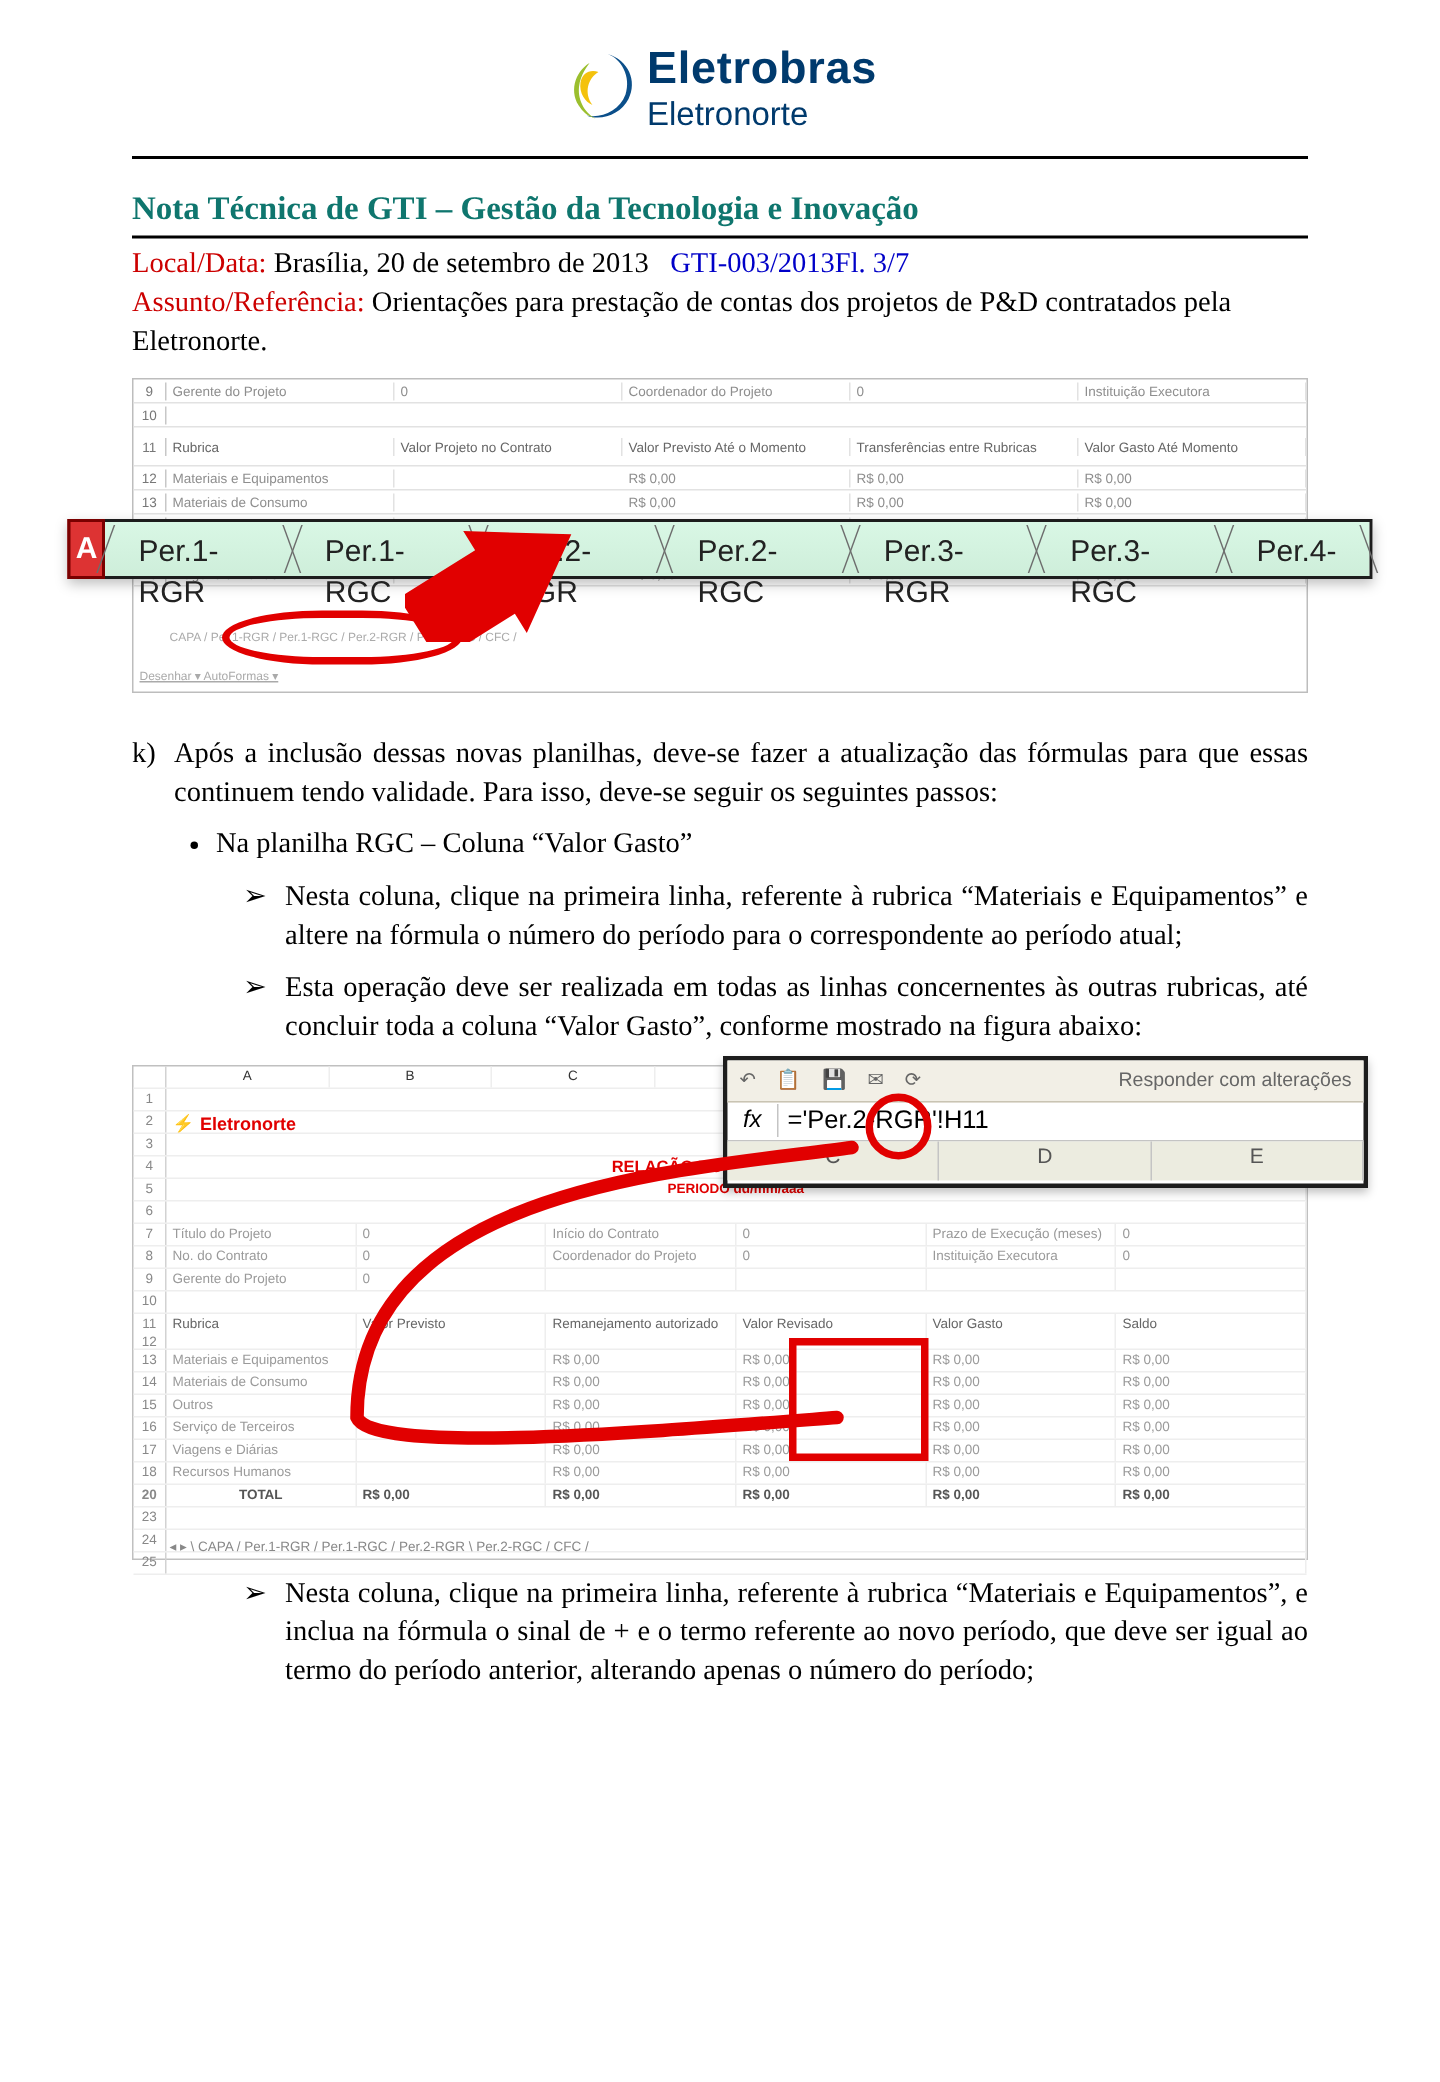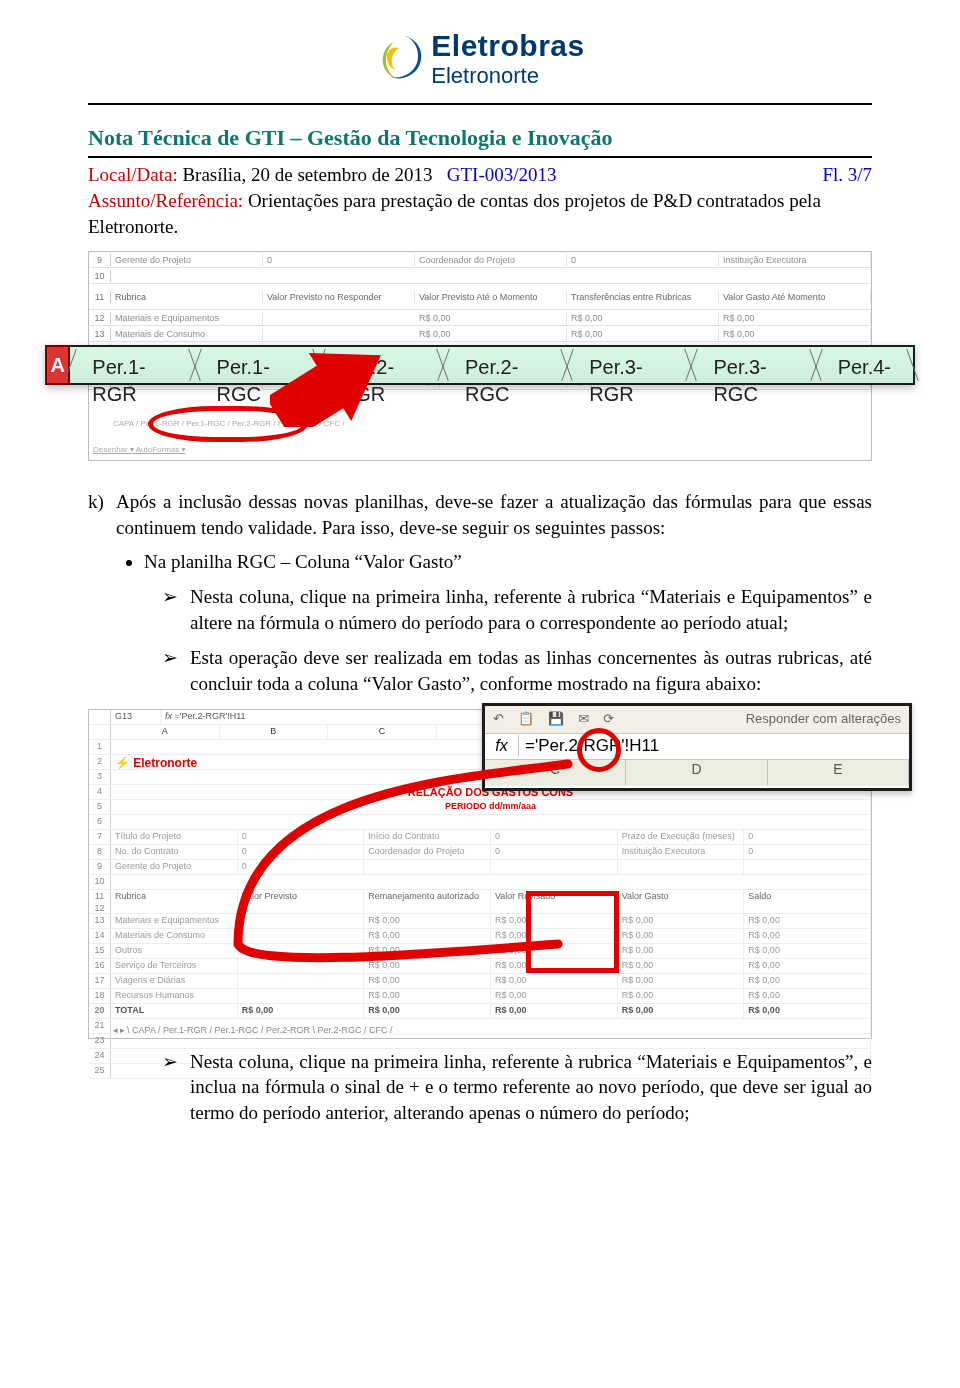--- a/index.html
+++ b/index.html
@@ -17,21 +17,21 @@
   .logo-wrap{text-align:center;margin-bottom:10px;}
   .logo{display:inline-flex;gap:0;}
   .logo-text{display:flex;flex-direction:column;align-items:flex-start;line-height:1.05;}
   .logo-brand{font-family:Arial,Helvetica,sans-serif;font-weight:700;color:#003a6d;font-size:30px;letter-spacing:.5px;}
   .logo-sub{font-family:Arial,Helvetica,sans-serif;color:#003a6d;font-size:22px;margin-top:2px;}
   h1.title{
     font-size:22px;font-weight:700;color:#0f766e;margin:18px 0 0 0;
   }
   .rule{border-top:2px solid #000;margin:4px 0 4px 0;}
   .meta{font-size:19px;}
-  .meta-line{display:flex;justify-content:space-between;}
+  .meta-line{display:flex;}
   .red{color:#cc0000;}
   .blue{color:#0000c8;}
 
   
   .shot1{position:relative;height:210px;margin:12px 0 2px 0;border:0;}
   .fake-excel{position:absolute;inset:0;border:1px solid #bdbdbd;font-family:Tahoma,Arial,sans-serif;font-size:9px;color:#8e8e8e;}
   .fake-excel .row{display:flex;border-bottom:1px solid #e2e2e2;height:16px;align-items:center;}
   .fake-excel .cell{flex:1;border-right:1px solid #e2e2e2;padding:0 4px;white-space:nowrap;overflow:hidden;}
   .fake-excel .rn{width:22px;flex:none;text-align:center;color:#777;border-right:1px solid #c7c7c7;}
 
@@ -160,21 +160,21 @@
         <div class="rn">10</div>
         <div class="cell"></div>
         <div class="cell"></div>
         <div class="cell"></div>
         <div class="cell"></div>
         <div class="cell"></div>
       </div>
     <div class="row" style="height:26px;color:#666;">
       <div class="rn">11</div>
       <div class="cell">Rubrica</div>
-      <div class="cell">Valor Previsto no Responder</div>
+      <div class="cell">Valor Projeto no Contrato</div>
       <div class="cell">Valor Previsto Até o Momento</div>
       <div class="cell">Transferências entre Rubricas</div>
       <div class="cell">Valor Gasto Até Momento</div>
     </div>
 
     <div class="row">
         <div class="rn">12</div>
         <div class="cell">Materiais e Equipamentos</div>
         <div class="cell"></div>
         <div class="cell">R$ 0,00</div>
@@ -244,25 +244,20 @@
     <li>Na planilha RGC – Coluna “Valor Gasto”</li>
   </ul>
   <ul class="arrow">
     <li>Nesta coluna, clique na primeira linha, referente à rubrica “Materiais e Equipamentos” e altere na fórmula o número do período para o correspondente ao período atual;</li>
     <li>Esta operação deve ser realizada em todas as linhas concernentes às outras rubricas, até concluir toda a coluna “Valor Gasto”, conforme mostrado na figura abaixo:</li>
   </ul>
 </div>
 
 <div class="shot2">
   <div class="sheet">
-    <div class="line">
-        <div class="rn"></div>
-        <div class="c" style="flex:0 0 50px;color:#555;">G13</div>
-        <div class="c" style="flex:4;color:#555;"><i>fx</i>&nbsp;<span>='Per.2-RGR'!H11</span></div>
-      </div>
     <div class="line thead">
         <div class="rn"></div>
         <div class="c" style="text-align:center;">A</div>
         <div class="c" style="text-align:center;">B</div>
         <div class="c" style="text-align:center;">C</div>
         <div class="c" style="text-align:center;">D</div>
         <div class="c" style="text-align:center;">E</div>
         <div class="c" style="text-align:center;">F</div>
         <div class="c" style="text-align:center;">G</div>
       </div>
@@ -381,30 +376,26 @@
         <div class="rn">18</div>
         <div class="c">Recursos Humanos</div>
         <div class="c"></div>
         <div class="c">R$ 0,00</div>
         <div class="c">R$ 0,00</div>
         <div class="c">R$ 0,00</div>
         <div class="c">R$ 0,00</div>
       </div>
     <div class="line" style="color:#555;font-weight:700;">
         <div class="rn">20</div>
-        <div class="c" style="">TOTAL</div>
-        <div class="c">R$ 0,00</div>
-        <div class="c">R$ 0,00</div>
-        <div class="c">R$ 0,00</div>
-        <div class="c">R$ 0,00</div>
-        <div class="c">R$ 0,00</div>
-      </div>
-    <div class="line">
-        <div class="rn">21</div>
-        <div class="c"></div>
+        <div class="c" style="text-align:center;">TOTAL</div>
+        <div class="c">R$ 0,00</div>
+        <div class="c">R$ 0,00</div>
+        <div class="c">R$ 0,00</div>
+        <div class="c">R$ 0,00</div>
+        <div class="c">R$ 0,00</div>
       </div>
     <div class="line">
         <div class="rn">23</div>
         <div class="c"></div>
       </div>
     <div class="line">
         <div class="rn">24</div>
         <div class="c"></div>
       </div>
     <div class="line">

